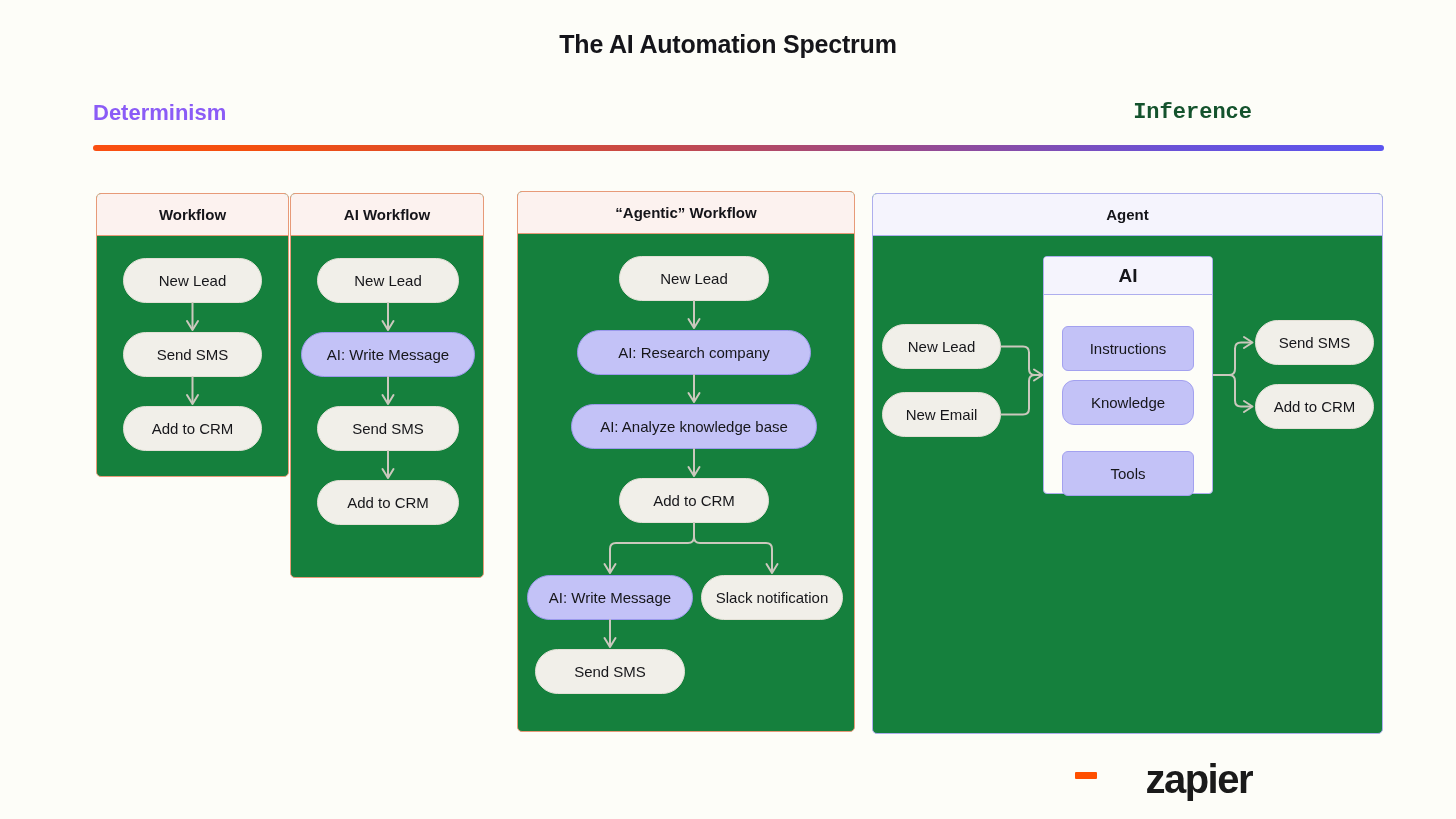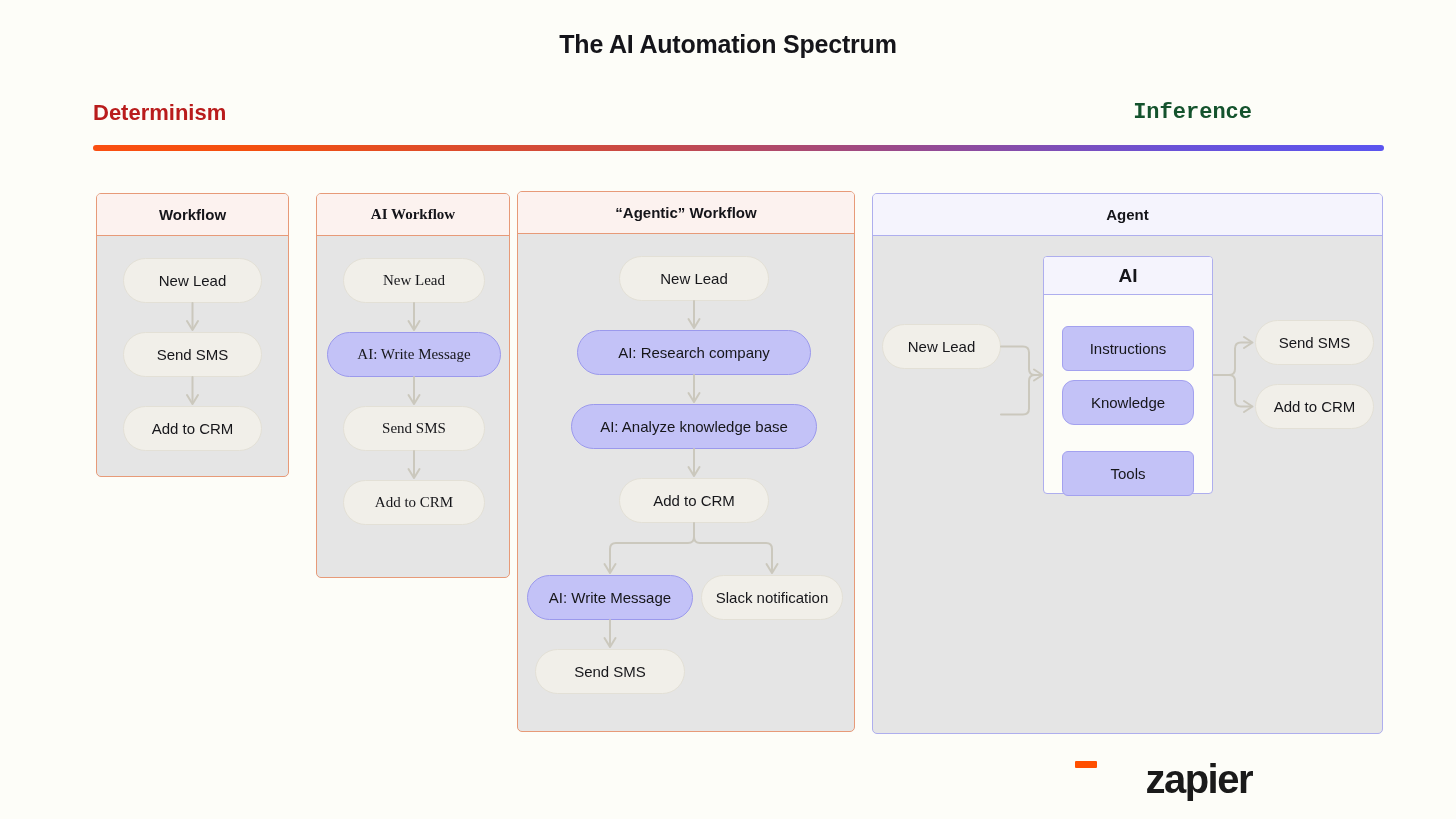--- a/index.html
+++ b/index.html
@@ -14,55 +14,55 @@
 
   .title {
     position: absolute; top: 30px; left: 0; width: 1456px;
     text-align: center;
     font-size: 25px; font-weight: bold; letter-spacing: -0.2px;
     color: #15151a;
   }
 
   .axis-left {
     position: absolute; left: 93px; top: 100px;
-    font-size: 22px; font-weight: bold; color: #b91c1c;
+    font-size: 22px; font-weight: bold; color: #8b5cf6;
   }
   .axis-right {
     position: absolute; right: 72px; top: 100px;
     font-size: 22px; font-weight: bold; color: #14532d; font-family: Liberation Mono, monospace;
   }
   .spectrum-bar {
     position: absolute; left: 93px; top: 145px;
     width: 1291px; height: 6px; border-radius: 3px;
     background: linear-gradient(90deg, #fa4f12 0%, #f4500f 12%, #c94a45 42%, #9a4a8a 62%, #6a52d8 84%, #5b55ef 100%);
   }
 
   
   .panel {
     position: absolute;
-    background: #e5e5e5;
+    background: #15803d;
     border: 1px solid #e79a78;
     border-radius: 5px;
   }
   .panel.agent { border-color: #aeaeee; }
   .panel-header {
     height: 42px; line-height: 41px; text-align: center;
     font-size: 15px; font-weight: bold; color: #15151a;
     background: #fcf2ef;
     border-bottom: 1px solid #e79a78;
     border-radius: 4px 4px 0 0;
   }
   .panel.agent .panel-header {
     background: #f5f4fd;
     border-bottom: 1px solid #aeaeee;
   }
   .panel-body { position: relative; width: 100%; height: calc(100% - 42px); }
 
   #panel-workflow { left: 96px;  top: 193px; width: 193px; height: 284px; }
-  #panel-ai-workflow { left: 316px; top: 193px; width: 194px; height: 385px; font-family: Liberation Serif, serif; }
+  #panel-ai-workflow { left: 290px; top: 193px; width: 194px; height: 385px; }
   #panel-agentic { left: 517px; top: 191px; width: 338px; height: 541px; }
   #panel-agent  { left: 872px; top: 193px; width: 511px; height: 541px; }
 
   
   .node {
     position: absolute;
     display: flex; align-items: center; justify-content: center;
     background: #f1efe9;
     border: 1px solid #e3e0d6;
     border-radius: 24px;
@@ -101,21 +101,21 @@
   
   .conn { position: absolute; overflow: visible; }
   .conn path, .conn line, .conn polyline {
     fill: none; stroke: #cbc8bd; stroke-width: 2;
     stroke-linecap: round; stroke-linejoin: round;
   }
 
   
   .logo {
     position: absolute; right: 72px; bottom: 22px;
-    display: flex; align-items: flex-start; gap: 44px;
+    display: flex; align-items: center; gap: 44px;
   }
   .logo .underscore {
     width: 22px; height: 7px; background: #ff4f00;
     margin-right: 4px; margin-bottom: 7px; border-radius: 1px;
   }
   .logo .word {
     font-size: 40px; font-weight: bold; letter-spacing: -1.5px;
     color: #1a1a1a; line-height: 0.9;
   }
 </style>
@@ -190,20 +190,21 @@
           <polyline points="86.5,404 92,413 97.5,404"></polyline>
       </svg>
     </div>
   </div>
 
   <div class="panel agent" id="panel-agent">
     <div class="panel-header">Agent</div>
     <div class="panel-body">
 
       <div class="node" style="left:9px; top:88px; width:119px;">New Lead</div>
+      <div class="node" style="left:9px; top:156px; width:119px;">New Email</div>
 
       <div class="ai-panel" style="left:170px; top:20px; width:170px; height:238px;">
         <div class="ai-panel-header">AI</div>
         <div class="ai-box" style="left:18px; top:53px;">Instructions</div>
         <div class="ai-box" style="left:18px; top:107px;border-radius:12px;">Knowledge</div>
         <div class="ai-box" style="left:18px; top:178px;">Tools</div>
       </div>
 
       <div class="node" style="left:382px; top:84px; width:119px;">Send SMS</div>
       <div class="node" style="left:382px; top:148px; width:119px;">Add to CRM</div>

